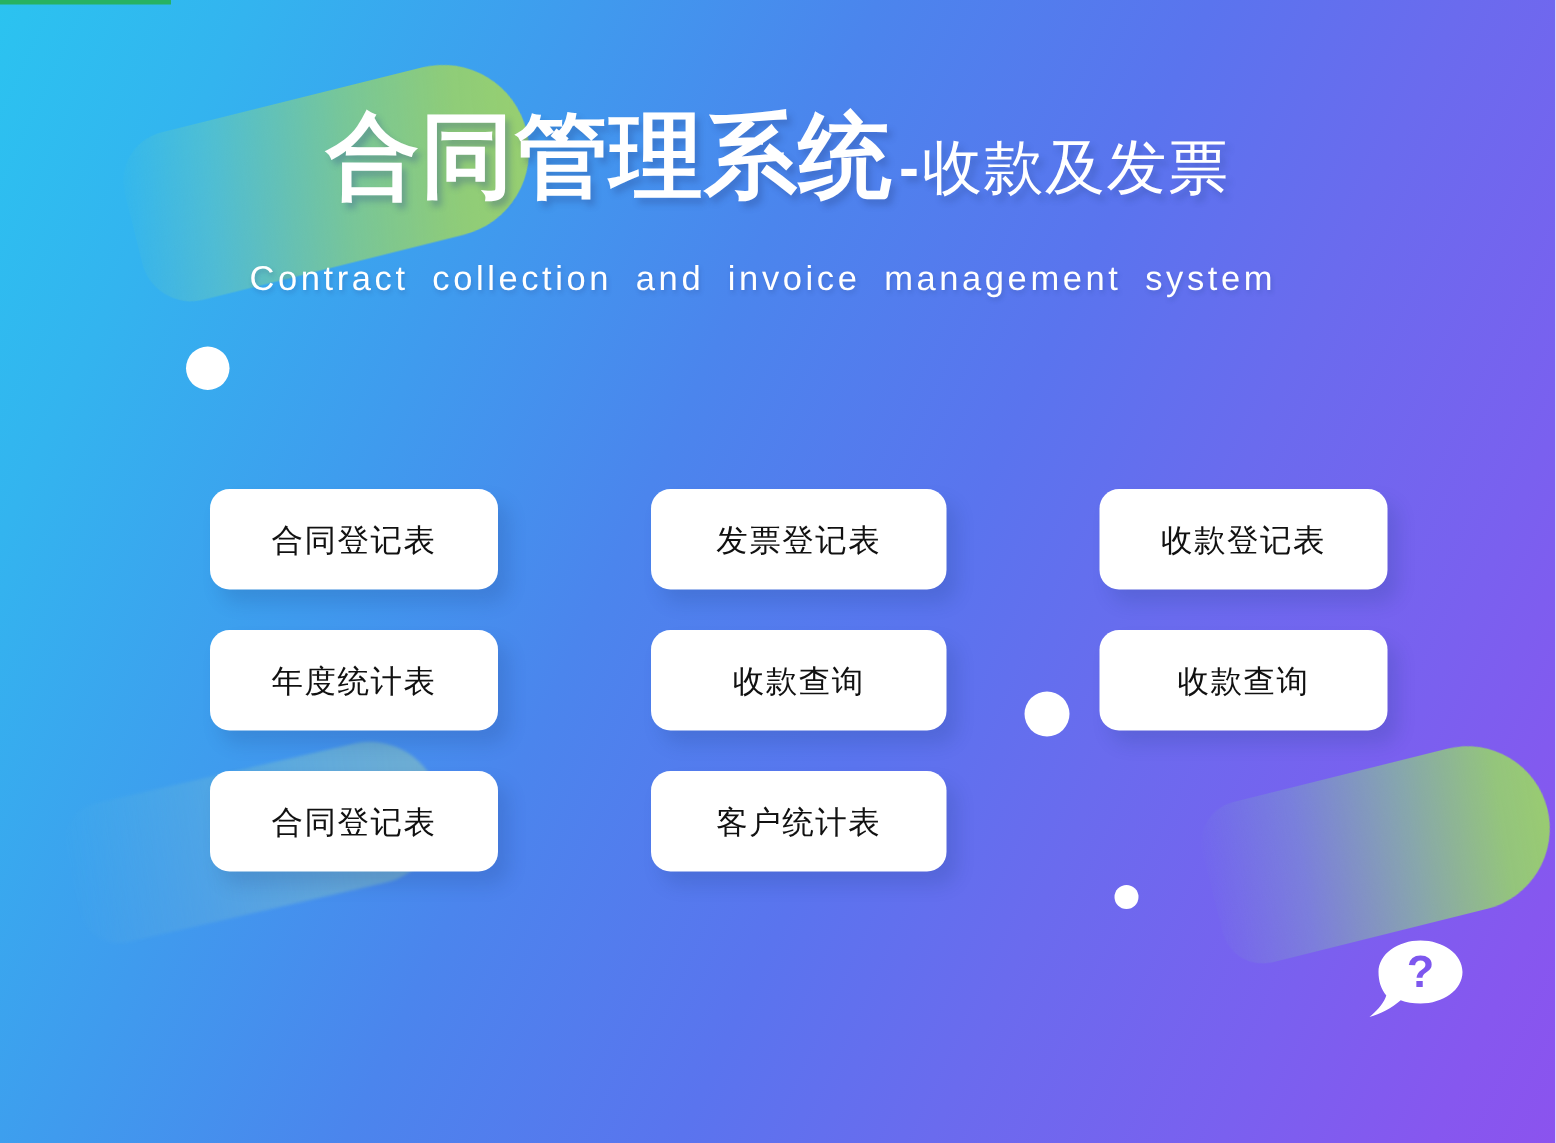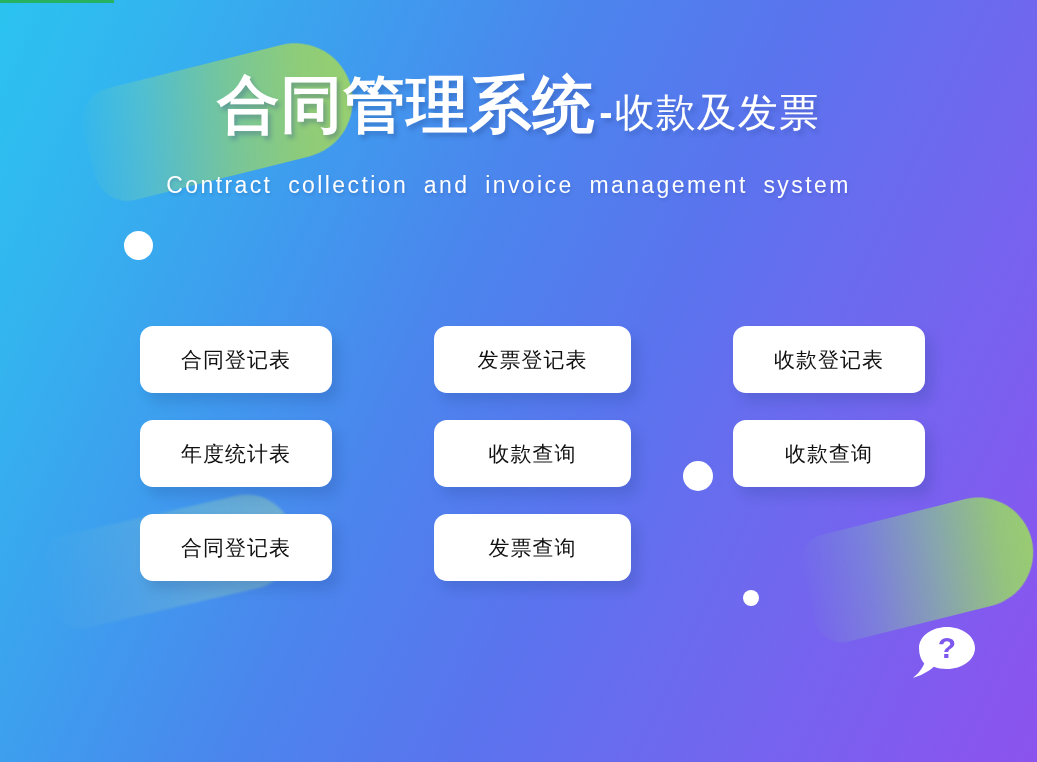--- a/index.html
+++ b/index.html
@@ -244,21 +244,21 @@
   </div>
 
   <div class="menu-grid">
     <button class="menu-btn">合同登记表</button>
     <button class="menu-btn">发票登记表</button>
     <button class="menu-btn">收款登记表</button>
     <button class="menu-btn">年度统计表</button>
     <button class="menu-btn">收款查询</button>
     <button class="menu-btn">收款查询</button>
     <button class="menu-btn">合同登记表</button>
-    <button class="menu-btn">发票查询</button>
+    <button class="menu-btn">客户统计表</button>
   </div>
 
   <div class="help-bubble">
     <svg width="67" height="58" viewBox="0 0 67 58">
       <path d="M36 2 C51 2 64 11 64 23 C64 35 51 44 36 44 C31 44 26.5 43.2 22.8 41.8
                C17 47 9 51 2 53 C8.5 47.5 12 42.5 13.2 38.6
                C9.6 34.4 8 29 8 23 C8 11 21 2 36 2 Z" fill="#ffffff"></path>
       <text x="36" y="33" text-anchor="middle" font-family="Liberation Sans, sans-serif" font-size="30" font-weight="bold" fill="#7d57ee">?</text>
     </svg>
   </div>

